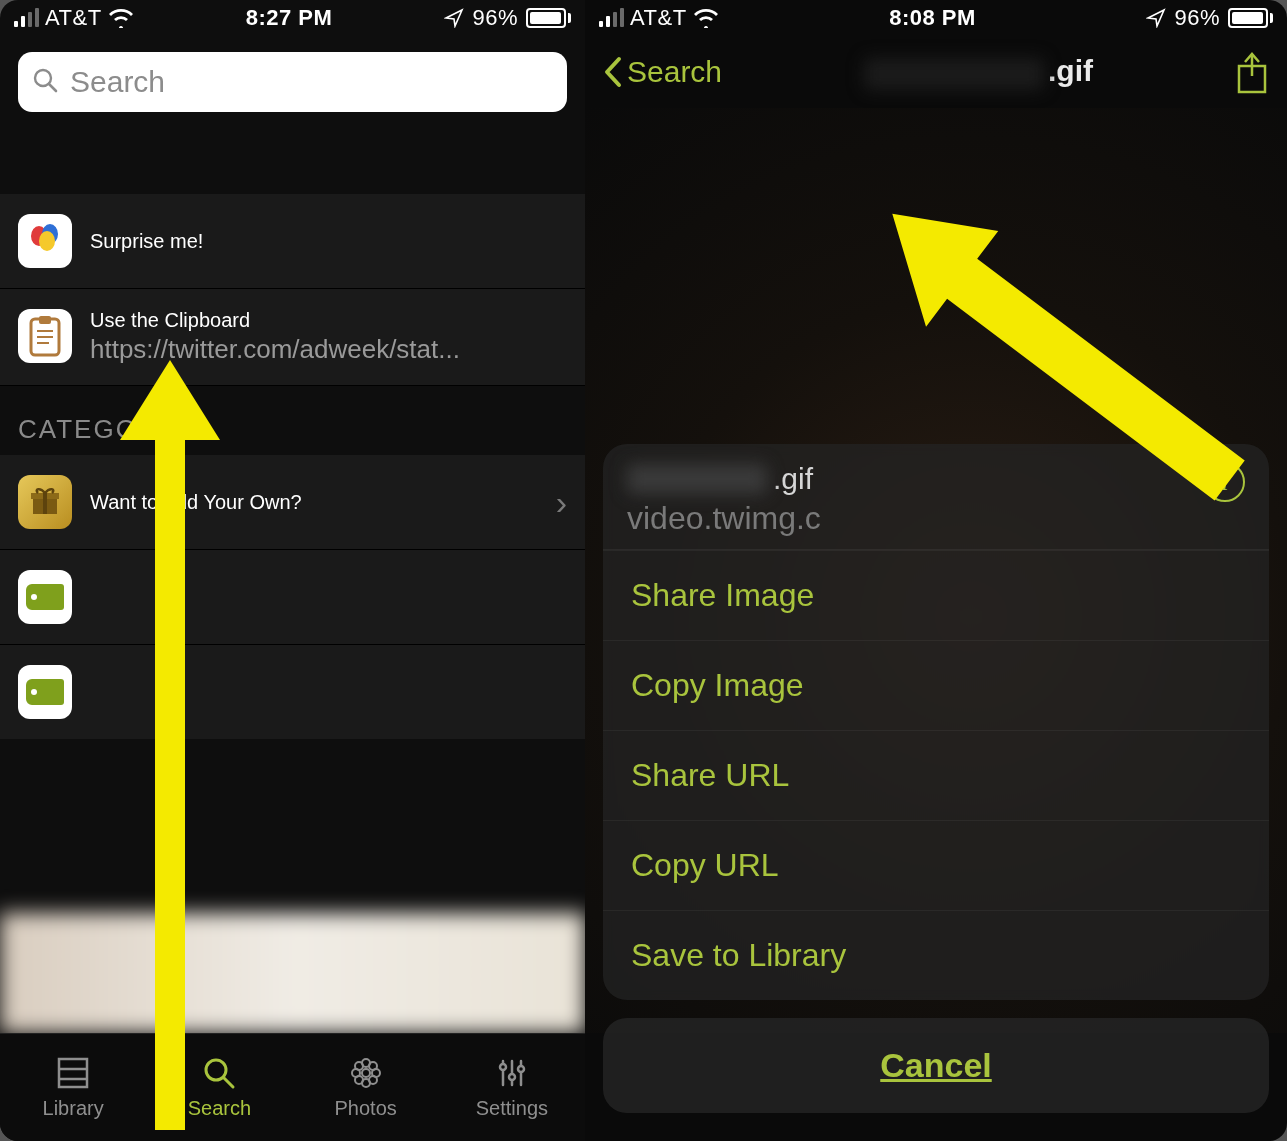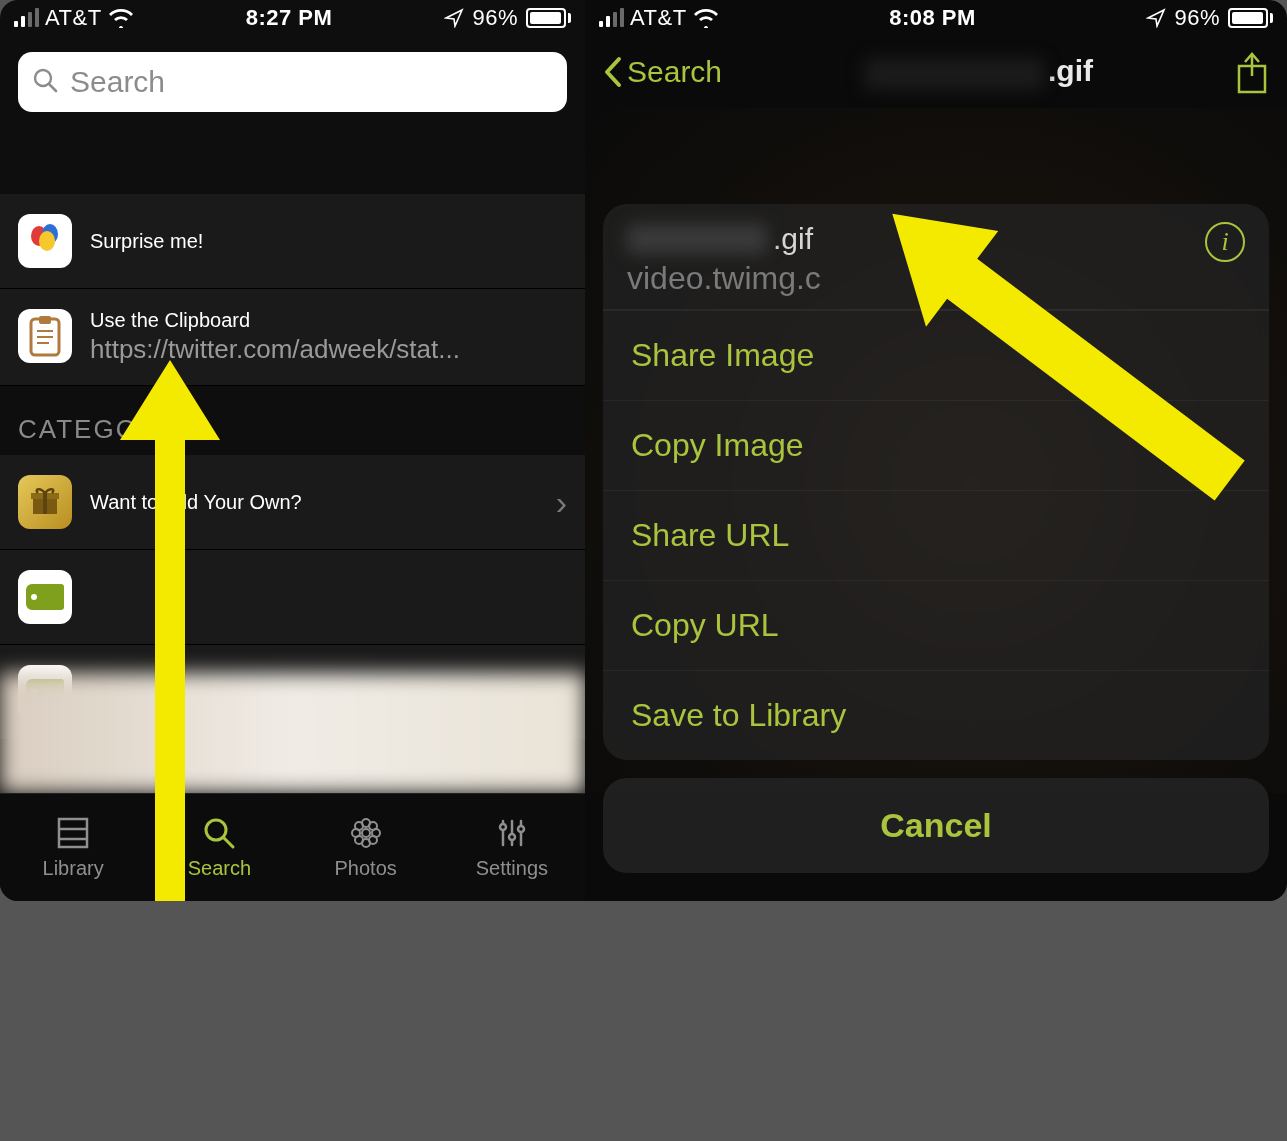--- a/index.html
+++ b/index.html
@@ -1,17 +1,17 @@
 <!DOCTYPE html>
 <html><head>
 <meta charset="utf-8">
 <style>
   * { box-sizing: border-box; margin: 0; padding: 0; }
   html, body { width: 1287px; height: 1141px; background: #555; font-family: -apple-system, "Helvetica Neue", Arial, sans-serif; }
-  .wrap { display: flex; width: 1287px; height: 901px; border-radius: 18px; overflow: hidden; }
+  .wrap { display: flex; width: 1287px; height: 1141px; border-radius: 18px; overflow: hidden; }
   .phone { position: relative; height: 100%; background: #0e0e0e; color: #fff; overflow: hidden; }
   .phone.left { width: 585px; }
   .phone.right { width: 702px; background: #0a0a0a; }
 
   
   .status { display: flex; align-items: center; justify-content: space-between; height: 36px; padding: 0 14px; font-size: 22px; letter-spacing: .5px; }
   .status .sl { display: flex; align-items: center; gap: 6px; }
   .status .sr { display: flex; align-items: center; gap: 8px; }
   .sigbars { display: inline-flex; align-items: flex-end; gap: 3px; height: 18px; }
   .sigbars span { width: 4px; background: #fff; border-radius: 1px; }
@@ -67,21 +67,21 @@
   .sheetwrap { position:absolute; left:0; right:0; bottom:0; padding:0 18px 28px 18px; }
   .sheet { background: rgba(36,36,36,0.72); backdrop-filter: blur(6px); border-radius:24px; overflow:hidden; }
   .sheet .hdr { padding:18px 24px 12px 24px; border-bottom:1px solid rgba(255,255,255,.06); display:flex; align-items:flex-start; }
   .sheet .hdr .t { flex:1; }
   .sheet .hdr .fn { font-size:30px; color:#d6d6d6; display:flex; align-items:center; }
   .sheet .hdr .fn .blur2 { display:inline-block; width:140px; height:30px; background:#3a3a3a; filter: blur(8px); border-radius:6px; margin-right:6px; }
   .sheet .hdr .dom { font-size:32px; color:#7a7a7a; margin-top:4px; }
   .infoicon { width:40px; height:40px; border:2px solid #a9c43d; border-radius:50%; color:#a9c43d; font-size:26px; display:flex; align-items:center; justify-content:center; font-family: Georgia, serif; font-style: italic; }
   .sheet .opt { padding: 26px 28px; font-size:32px; color:#a9c43d; border-top:1px solid rgba(255,255,255,.05); }
   .sheet .opt:first-of-type { border-top:none; }
-  .cancel { margin-top:18px; background: rgba(36,36,36,0.82); border-radius:24px; text-align:center; padding:28px 0; font-size:34px; font-weight:700; color:#a9c43d; }
+  .cancel { margin-top:18px; background: rgba(36,36,36,0.82); border-radius:24px; text-align:center; padding:28px 0; font-size:34px; font-weight:700; color:#a9c43d;text-decoration:underline; }
 
   
   .phone.right .tabbar { background:#070707; }
   .phone.right .tab { color:#565656; font-size:20px; }
   .phone.right .tab.active { color:#a9c43d; }
 
   
   .arrow { position:absolute; pointer-events:none; }
 </style>
 </head>

